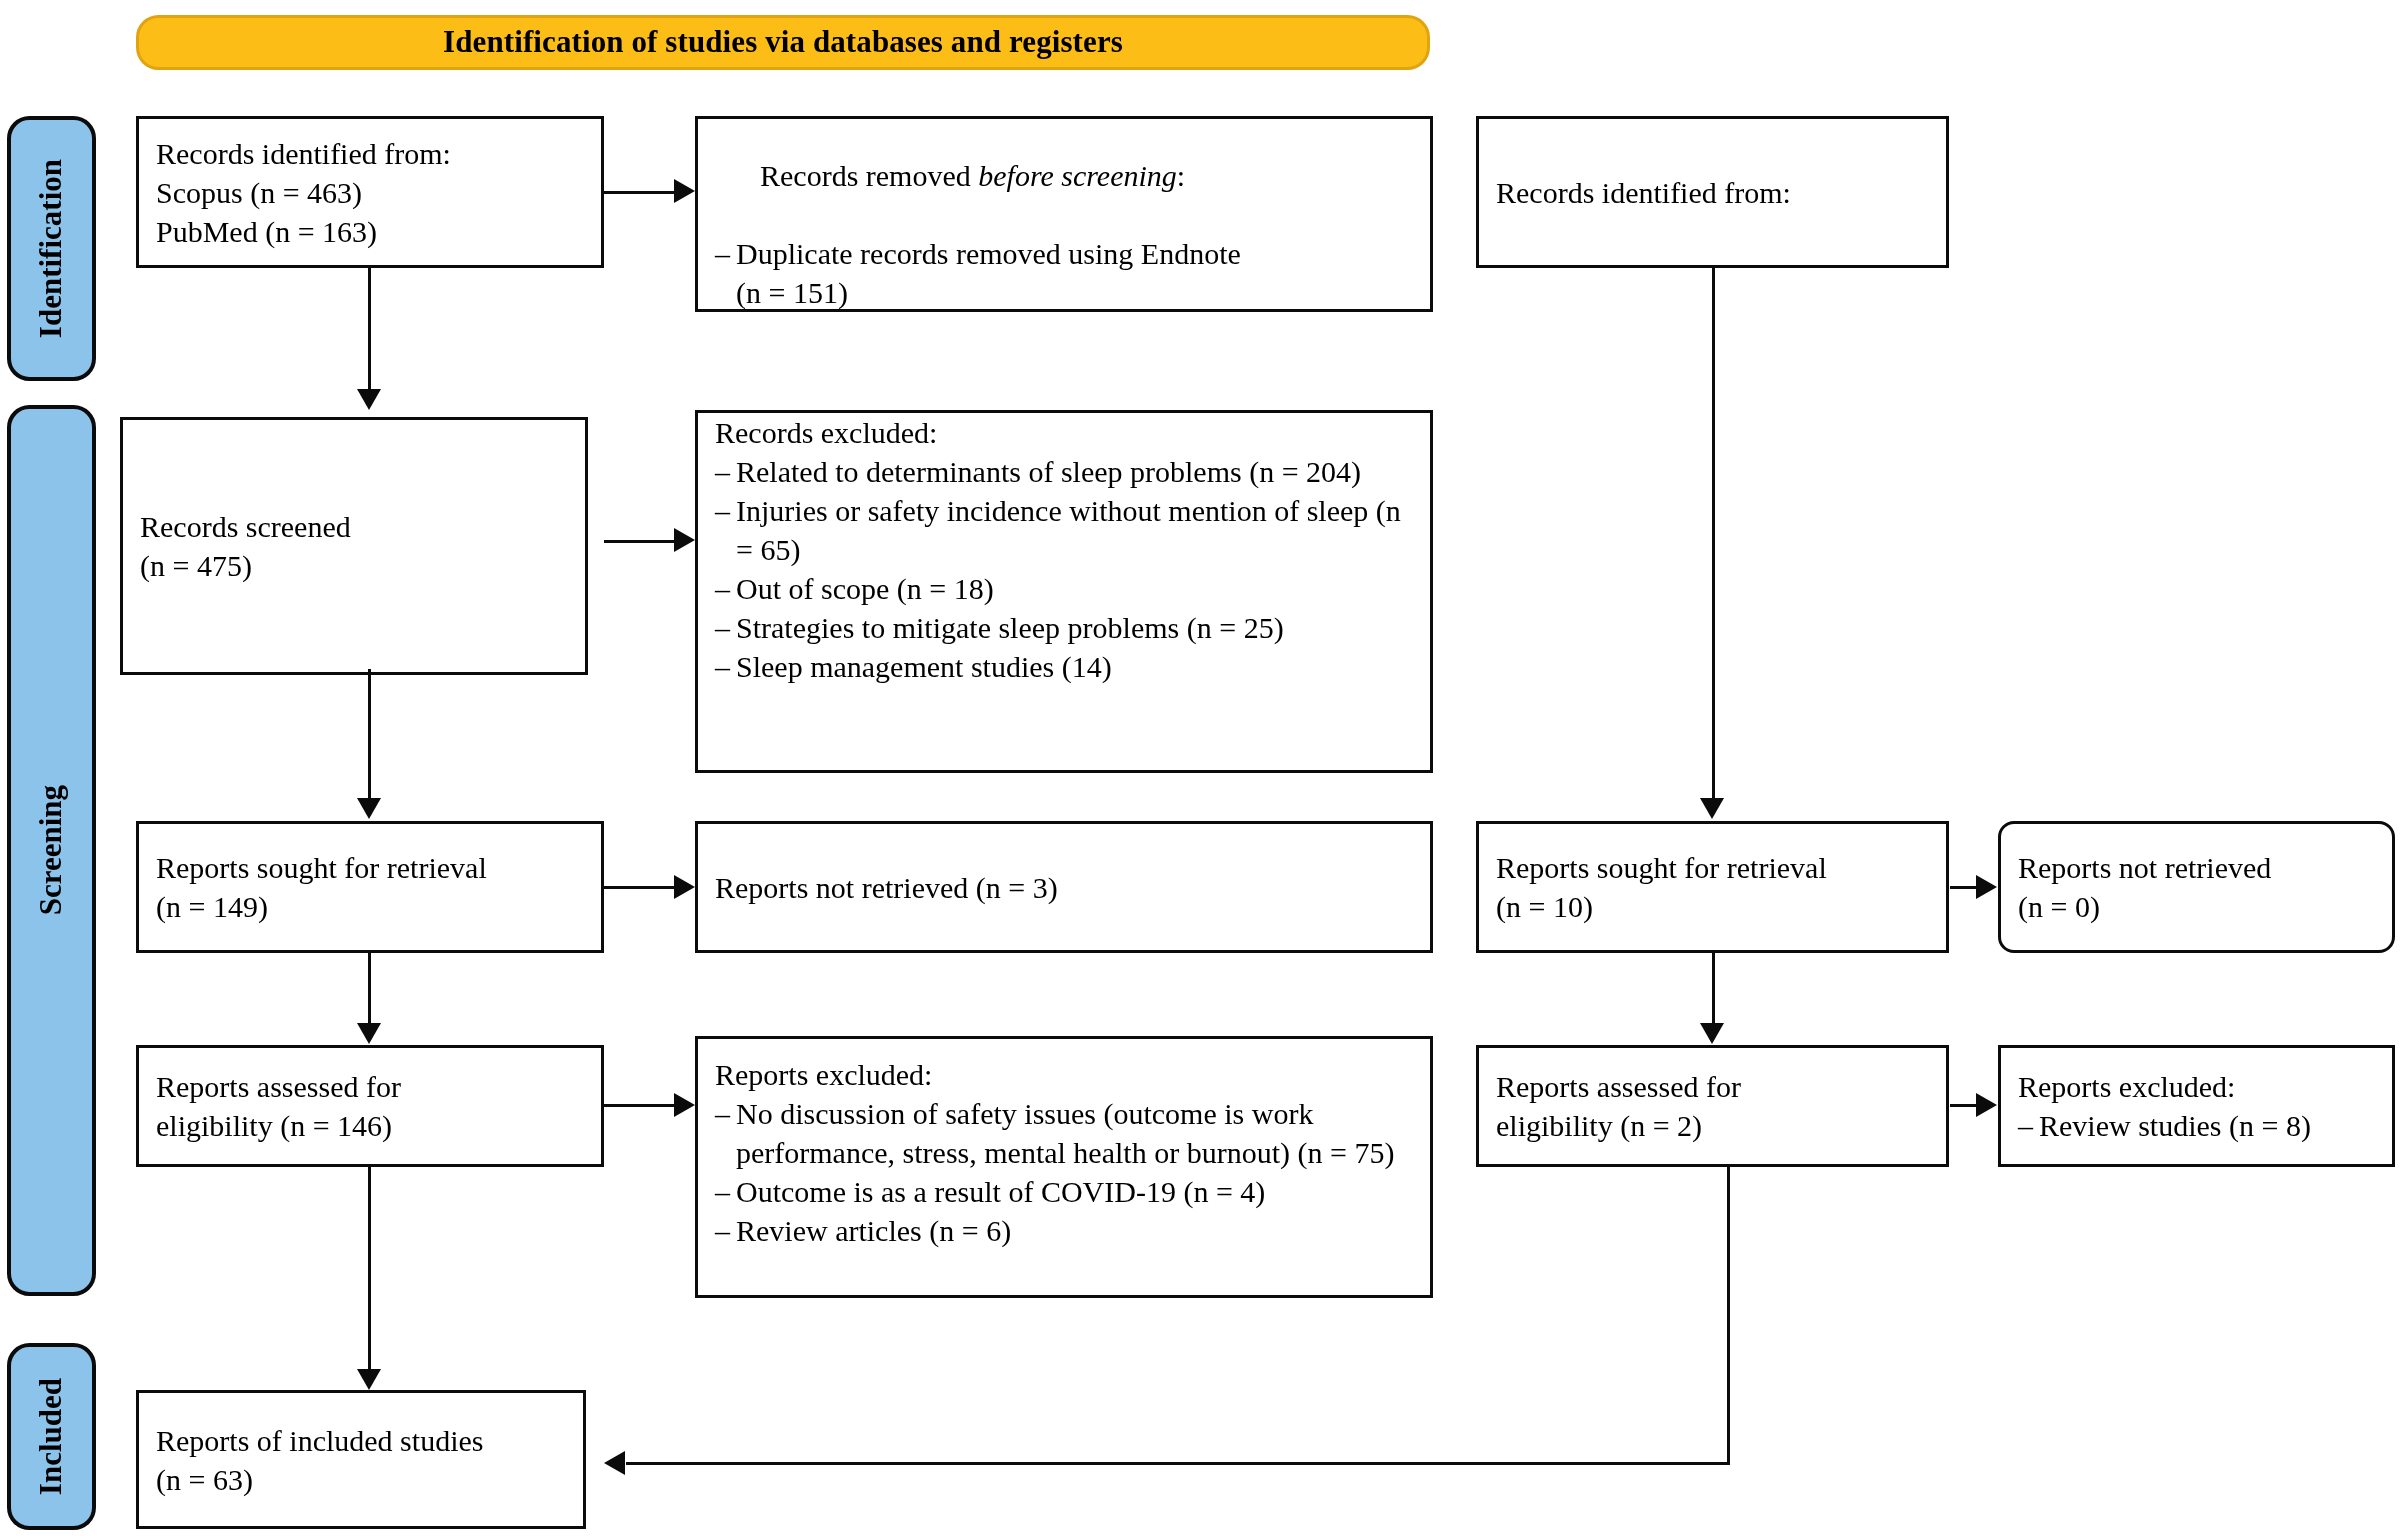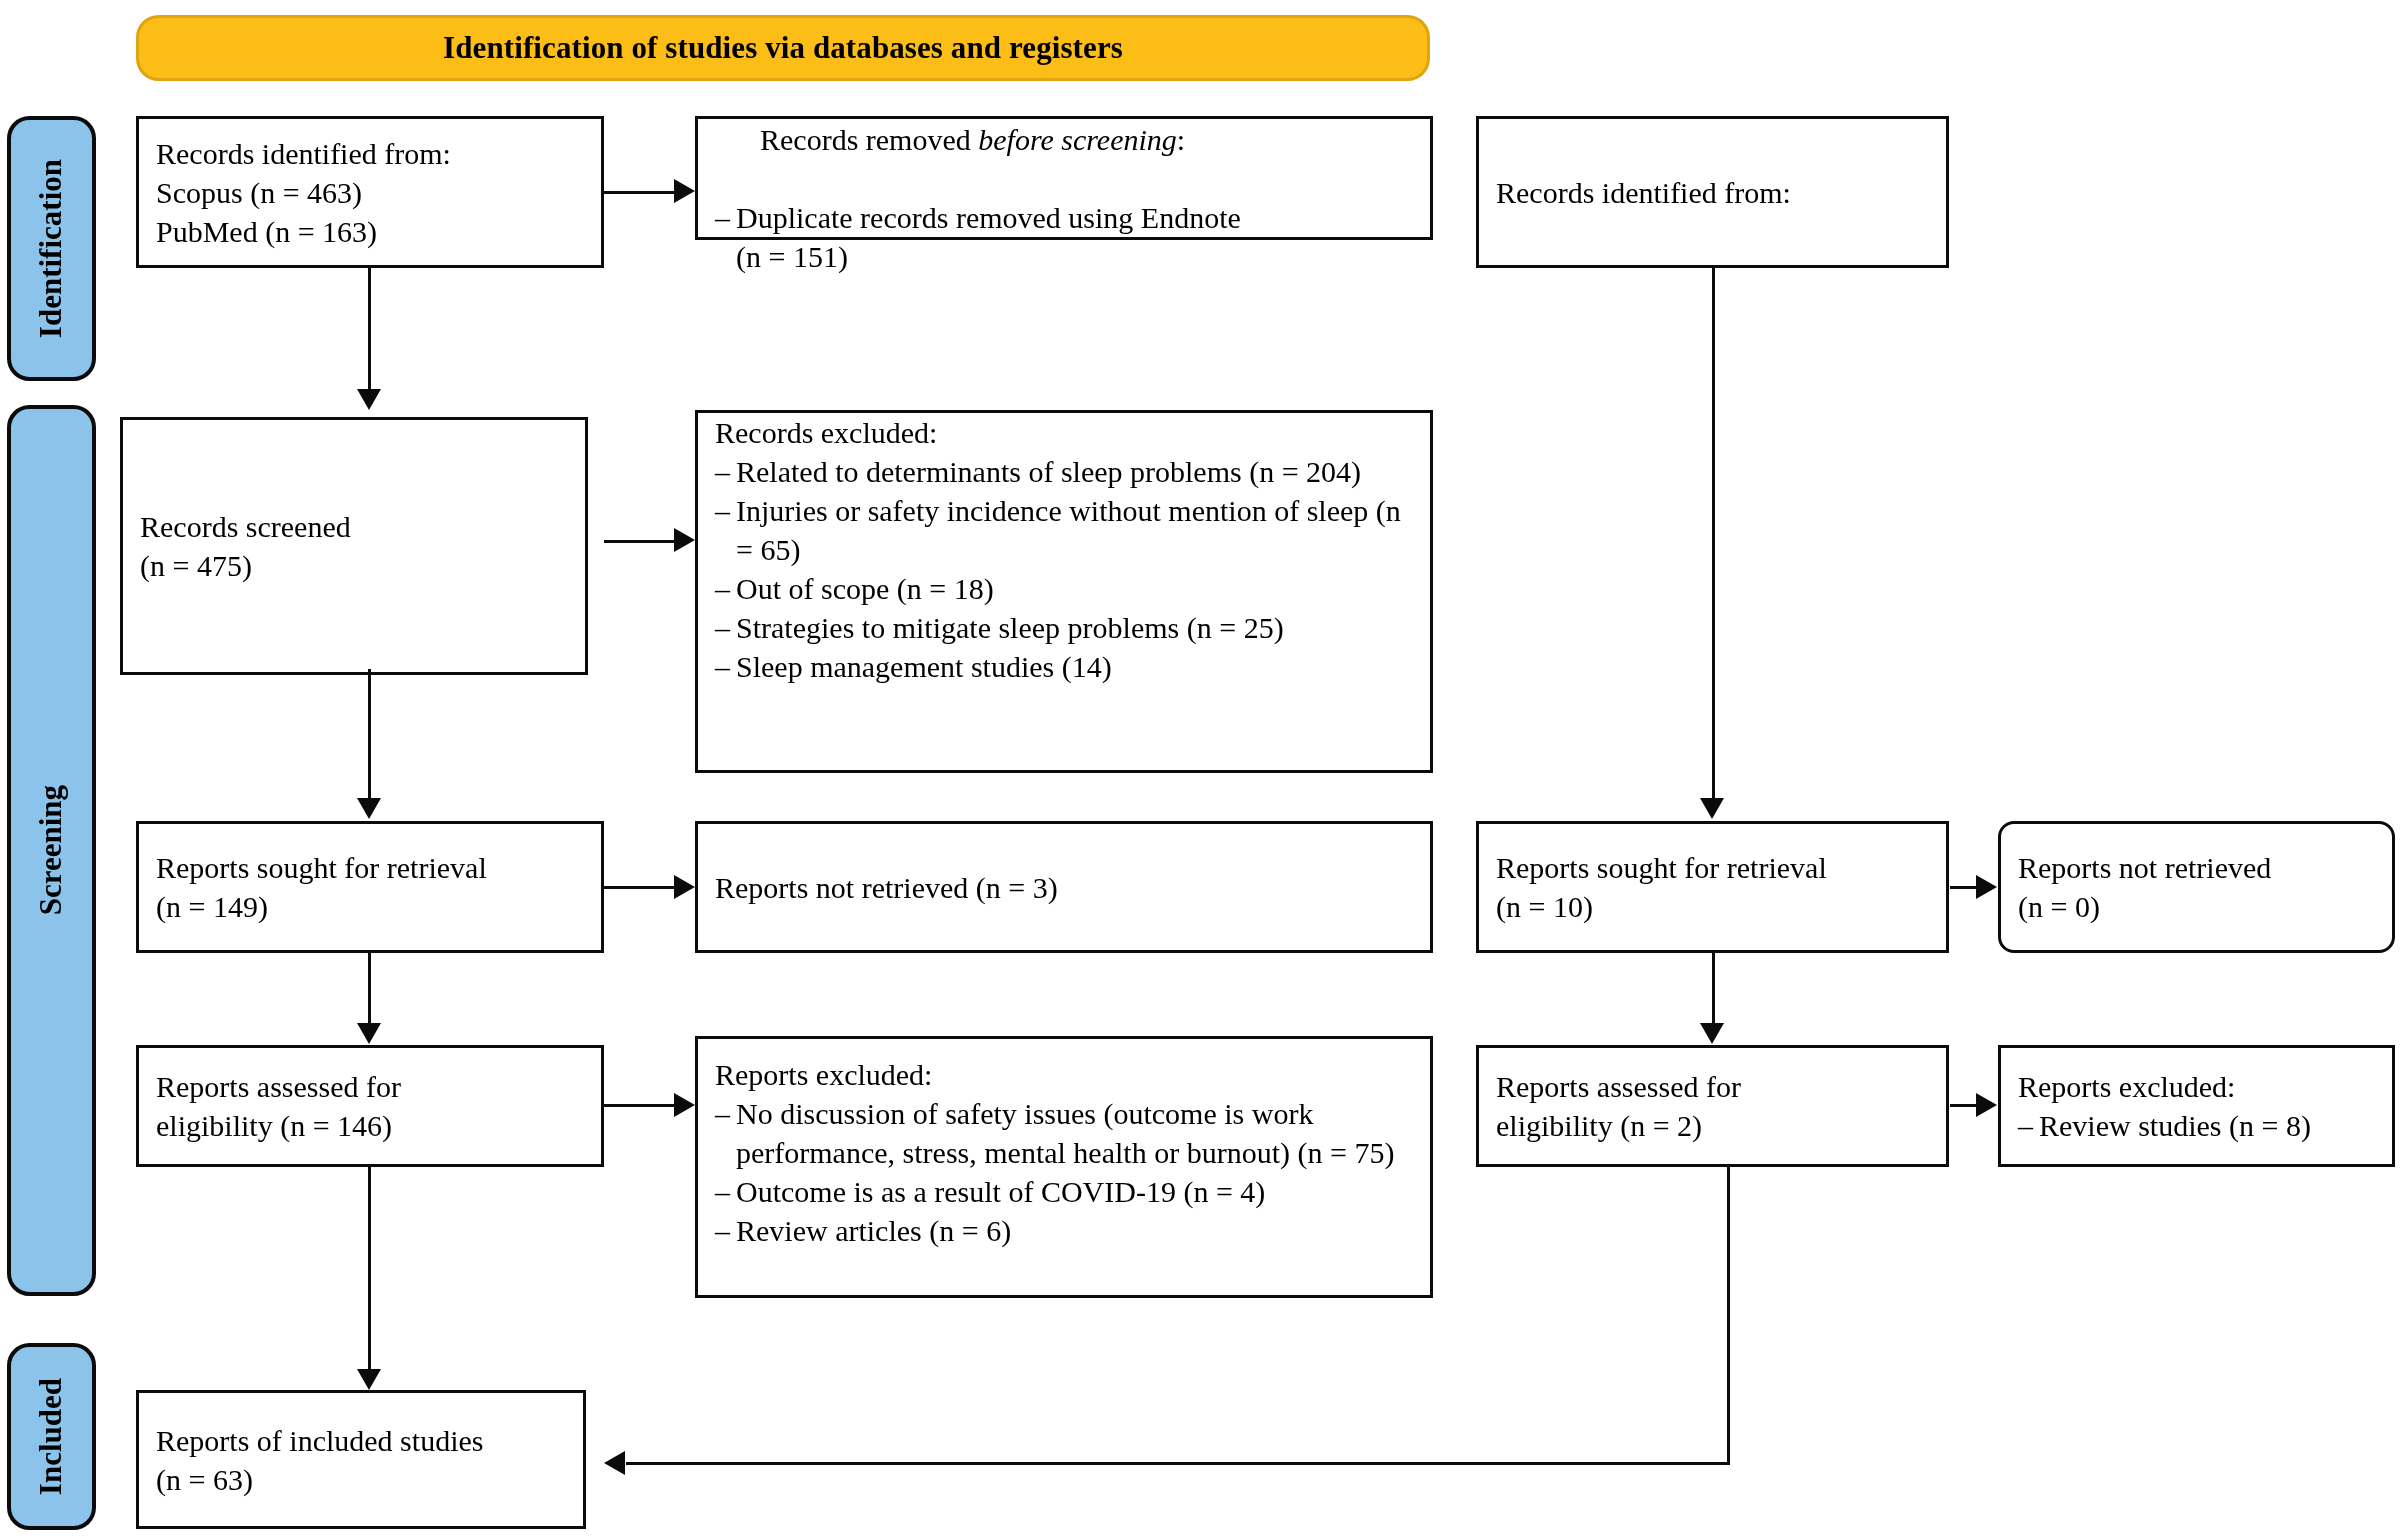--- a/index.html
+++ b/index.html
@@ -42,42 +42,42 @@
          border-right:21px solid #0B0B0B;}
   .arw-d{position:absolute;width:0;height:0;
          border-left:12.6px solid transparent;border-right:12.6px solid transparent;
          border-top:21px solid #0B0B0B;}
 </style>
 </head>
 <body>
 
 <div id="page">
 
-  <div class="hdr" style="left:136px;top:14.6px;width:1294px;height:66px;">Identification of studies via databases and registers</div>
+  <div class="hdr" style="left:136px;top:14.6px;width:1294px;height:55px;">Identification of studies via databases and registers</div>
 
 
   <div class="stage" style="left:6.6px;top:116px;width:89px;height:265px;">
     <span>Identification</span>
   </div>
 
   <div class="stage" style="left:6.6px;top:405px;width:89px;height:891px;">
     <span>Screening</span>
   </div>
 
   <div class="stage" style="left:6.6px;top:1343px;width:89px;height:187px;">
     <span>Included</span>
   </div>
 
   <div class="box" style="left:136px;top:116px;width:468px;height:152px;">
     <div class="ln">Records identified from:</div>
     <div class="ln">Scopus (n = 463)</div>
     <div class="ln">PubMed (n = 163)</div>
   </div>
 
-  <div class="box" style="left:695px;top:116px;width:738px;height:124px;">
+  <div class="box" style="left:695px;top:116px;width:738px;height:196px;">
     <div class="ln">
       <span>Records removed </span><span class="itl">before screening</span><span>:</span>
     </div>
     <div class="bul">
       <span class="dash">–</span>
       <span class="txt">Duplicate records removed  using Endnote</span>
     </div>
     <div class="ln" style="padding-left:21px;">(n = 151)</div>
   </div>
 

